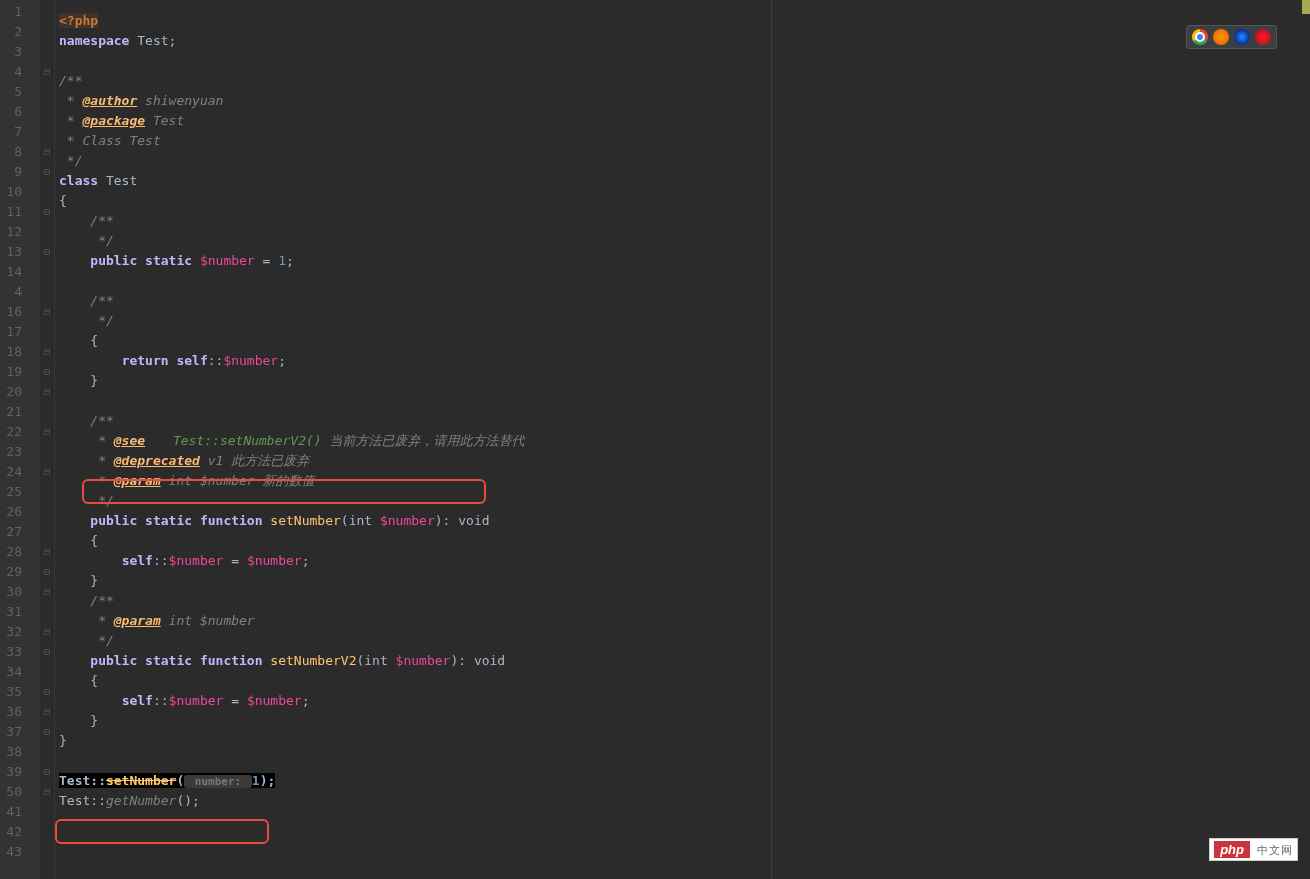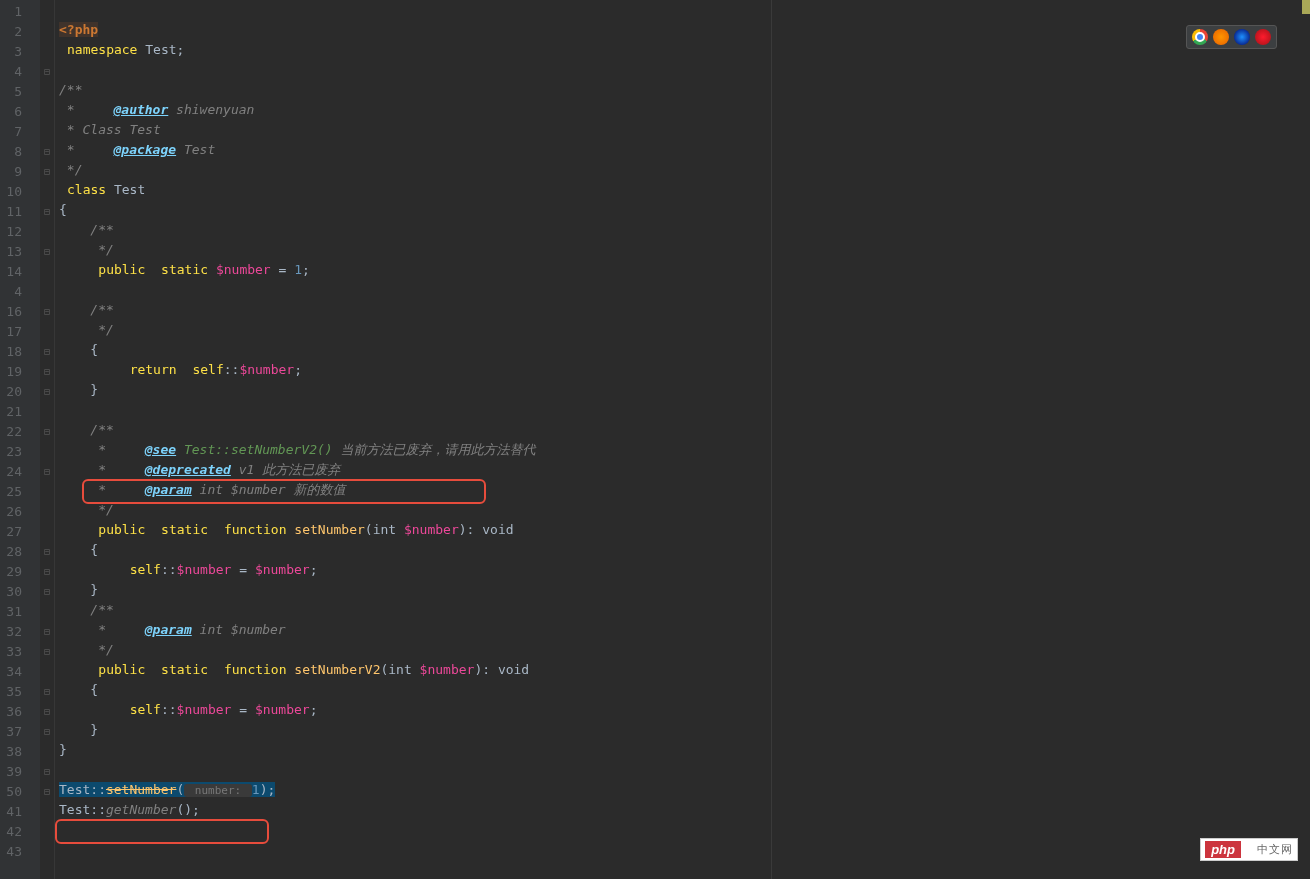--- a/index.html
+++ b/index.html
@@ -43,44 +43,44 @@
   }
   .fold-mark {
     color: #555;
     font-size: 10px;
     height: 20px;
     line-height: 20px;
     text-align: center;
   }
   .code {
     padding-left: 4px;
-    padding-top: 20px;
+    padding-top: 11px;
     flex: 1;
     position: relative;
   }
   .line {
     height: 20px;
     line-height: 20px;
     white-space: pre;
     position: relative;
   }
-  .k { color: #fde047; font-weight: normal; margin-left: 8px; }     
+  .k { color: #c4b5fd; font-weight: bold; }     
   .var { color: #ec4899; }  
   .num { color: #6897bb; }                      
   .fn { color: #ffc66d; }                     
   .doc { color: #808080; font-style: italic; }  
-  .ann { color: #7dd3fc; font-weight: bold; font-style: italic; text-decoration: underline; margin-left: 31px;} 
-  .doci { color: #629755; font-style: italic; } 
+  .ann { color: #fdba74; font-weight: bold; font-style: italic; text-decoration: underline;} 
+  .doci { color: #629755; font-style: italic; margin-left: 20px; } 
   .txt { color: #808080; font-style: italic; }
   .op { color: #a9b7c6; }
   .strike { text-decoration: line-through; }
   .hint { color: #787878; background: #3a3a3a; border-radius: 3px; padding: 0 4px; font-style: normal; font-size: 11px;}
   .phptag { color: #cc7832; background: #40332b; font-weight: bold;}
   .curline { background: #252525; position:absolute; left:0; right:0; top:0; height:20px; z-index:-1;}
-  .sel { background: #0c4a6e; }
+  .sel { background: #000000; font-weight: bold; }
   .highlight-box {
     position: absolute;
     border: 2px solid #e74c3c;
     border-radius: 6px;
     pointer-events: none;
     z-index: 5;
   }
   .hb1 { left: 27px; top: 479px; width: 400px; height: 21px; }
   .hb2 { left: 0px;  top: 819px; width: 210px; height: 21px; }
   .browser-icons {
@@ -105,22 +105,22 @@
   .safari { background: radial-gradient(circle,#1e90ff,#006);}
   .opera { background: radial-gradient(circle,#ff1b2d,#a31217);}
   .php-badge {
     position: absolute;
     bottom: 18px;
     right: 12px;
     background: white;
     border: 1px solid #ccc;
     padding: 2px 4px;
     display: flex;
-    align-items: center;
-    gap: 16px;
+    align-items: flex-end;
+    gap: 7px;
     font-family: sans-serif;
   }
   .php-badge .logo {
     background: #cc343d;
     color: white;
     font-weight: bold;
     font-style: italic;
     padding: 1px 6px;
     font-size: 13px;
   }
@@ -243,22 +243,22 @@
 
   <div class="code">
     <div class="highlight-box hb1"></div>
     <div class="highlight-box hb2"></div>
 
     <div class="line"><span class="phptag">&lt;?php</span></div>
     <div class="line"><span class="k">namespace </span><span>Test</span><span class="op">;</span></div>
     <div class="line"><span></span></div>
     <div class="line"><span class="doc">/**</span></div>
     <div class="line"><span class="doc"> * </span><span class="ann">@author</span><span class="doc"> shiwenyuan</span></div>
+    <div class="line"><span class="doc"> * </span><span class="ann">@package</span><span class="doc"> Test</span></div>
     <div class="line"><span class="doc"> * </span><span class="doc">Class Test</span></div>
-    <div class="line"><span class="doc"> * </span><span class="ann">@package</span><span class="doc"> Test</span></div>
     <div class="line"><span class="doc"> */</span></div>
     <div class="line"><span class="k">class </span><span>Test</span></div>
     <div class="line"><span>{</span></div>
     <div class="line"><span>    </span><span class="doc">/**</span></div>
     <div class="line"><span>    </span><span class="doc"> */</span></div>
     <div class="line"><span>    </span><span class="k">public </span><span class="k">static </span><span class="var">$number</span><span> = </span><span class="num">1</span><span>;</span></div>
     <div class="line"><span></span></div>
     <div class="line"><span>    </span><span class="doc">/**</span></div>
     <div class="line"><span>    </span><span class="doc"> */</span></div>
     <div class="line"><span>    </span><span>{</span></div>

